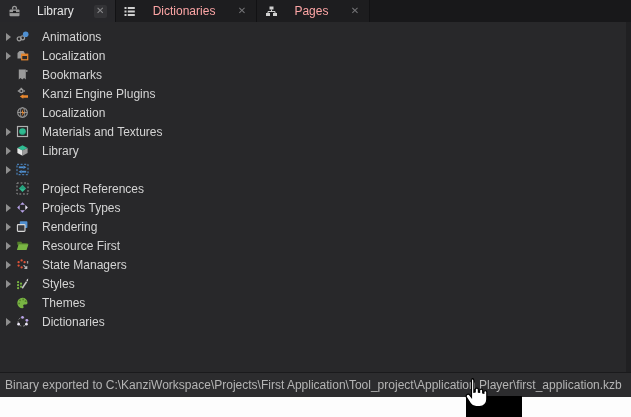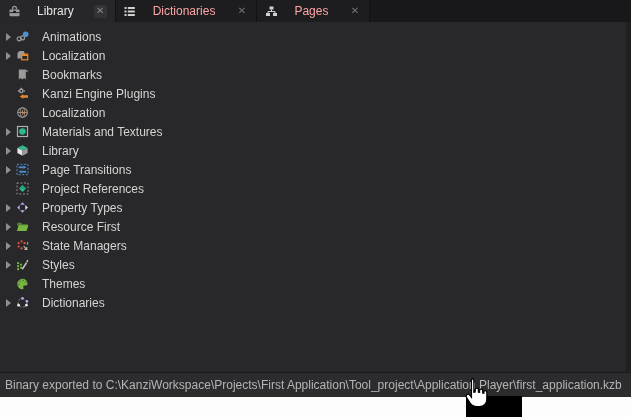--- a/index.html
+++ b/index.html
@@ -222,21 +222,20 @@
         </span>
         <span class="row-icon">
           <svg viewBox="0 0 13 13" width="13" height="13">
             <rect x="1" y="1.3" width="11" height="10.4" fill="none" stroke="#4f8fd0" stroke-width="1" stroke-dasharray="2,1.6"></rect>
             <rect x="2.8" y="3.4" width="4.6" height="1.8" fill="#4f8fd0"></rect>
             <polygon points="7.4,2.6 10.4,4.3 7.4,6" fill="#4f8fd0"></polygon>
             <rect x="5.6" y="7.8" width="4.6" height="1.8" fill="#4f8fd0"></rect>
             <polygon points="5.6,7 2.6,8.7 5.6,10.4" fill="#4f8fd0"></polygon>
           </svg>
         </span>
-        <span class="row-label">Page Transitions</span>
       </div>
       <div class="tree-row">
         <span class="twisty"></span>
         <span class="row-icon">
           <svg viewBox="0 0 13 13" width="13" height="13">
             <rect x="1" y="1" width="11" height="11" fill="none" stroke="#9a9a9a" stroke-width="1" stroke-dasharray="1.8,1.8"></rect>
             <polygon points="6.5,3 10,6.5 6.5,10 3,6.5" fill="#2fbb91"></polygon>
             <polygon points="6.5,3 10,6.5 6.5,6.9 3,6.5" fill="#26a07c"></polygon>
           </svg>
         </span>
@@ -247,21 +246,33 @@
           <span class="tri"></span>
         </span>
         <span class="row-icon">
           <svg viewBox="0 0 13 13" width="13" height="13">
             <polygon points="6.5,1.2 8.9,3.7 4.1,3.7" fill="#b9a3ea"></polygon>
             <polygon points="1.2,6.5 3.7,4.1 3.7,8.9" fill="#b9a3ea"></polygon>
             <polygon points="11.8,6.5 9.3,4.1 9.3,8.9" fill="#ece6f8"></polygon>
             <polygon points="6.5,11.8 4.1,9.3 8.9,9.3" fill="#b9a3ea"></polygon>
           </svg>
         </span>
-        <span class="row-label">Property Types</span>
+        <span class="row-label">Projects Types</span>
+      </div>
+      <div class="tree-row">
+        <span class="twisty">
+          <span class="tri"></span>
+        </span>
+        <span class="row-icon">
+          <svg viewBox="0 0 13 13" width="13" height="13">
+            <rect x="3.8" y="1.3" width="7.6" height="6.8" rx="0.8" fill="#4f8fd0"></rect>
+            <rect x="1.4" y="4.6" width="7.6" height="6.8" rx="0.8" fill="#3a3a3c" stroke="#d8d8d8" stroke-width="1.1"></rect>
+          </svg>
+        </span>
+        <span class="row-label">Rendering</span>
       </div>
       <div class="tree-row">
         <span class="twisty">
           <span class="tri"></span>
         </span>
         <span class="row-icon">
           <svg viewBox="0 0 13 13" width="13" height="13">
             <path d="M1.3 2.8 h4 l1 1.4 h5.4 v1.6 H1.3 z" fill="#55822c"></path>
             <path d="M2.6 5.3 h9.8 l-1.8 5.6 H0.9 z" fill="#79b543"></path>
           </svg>

